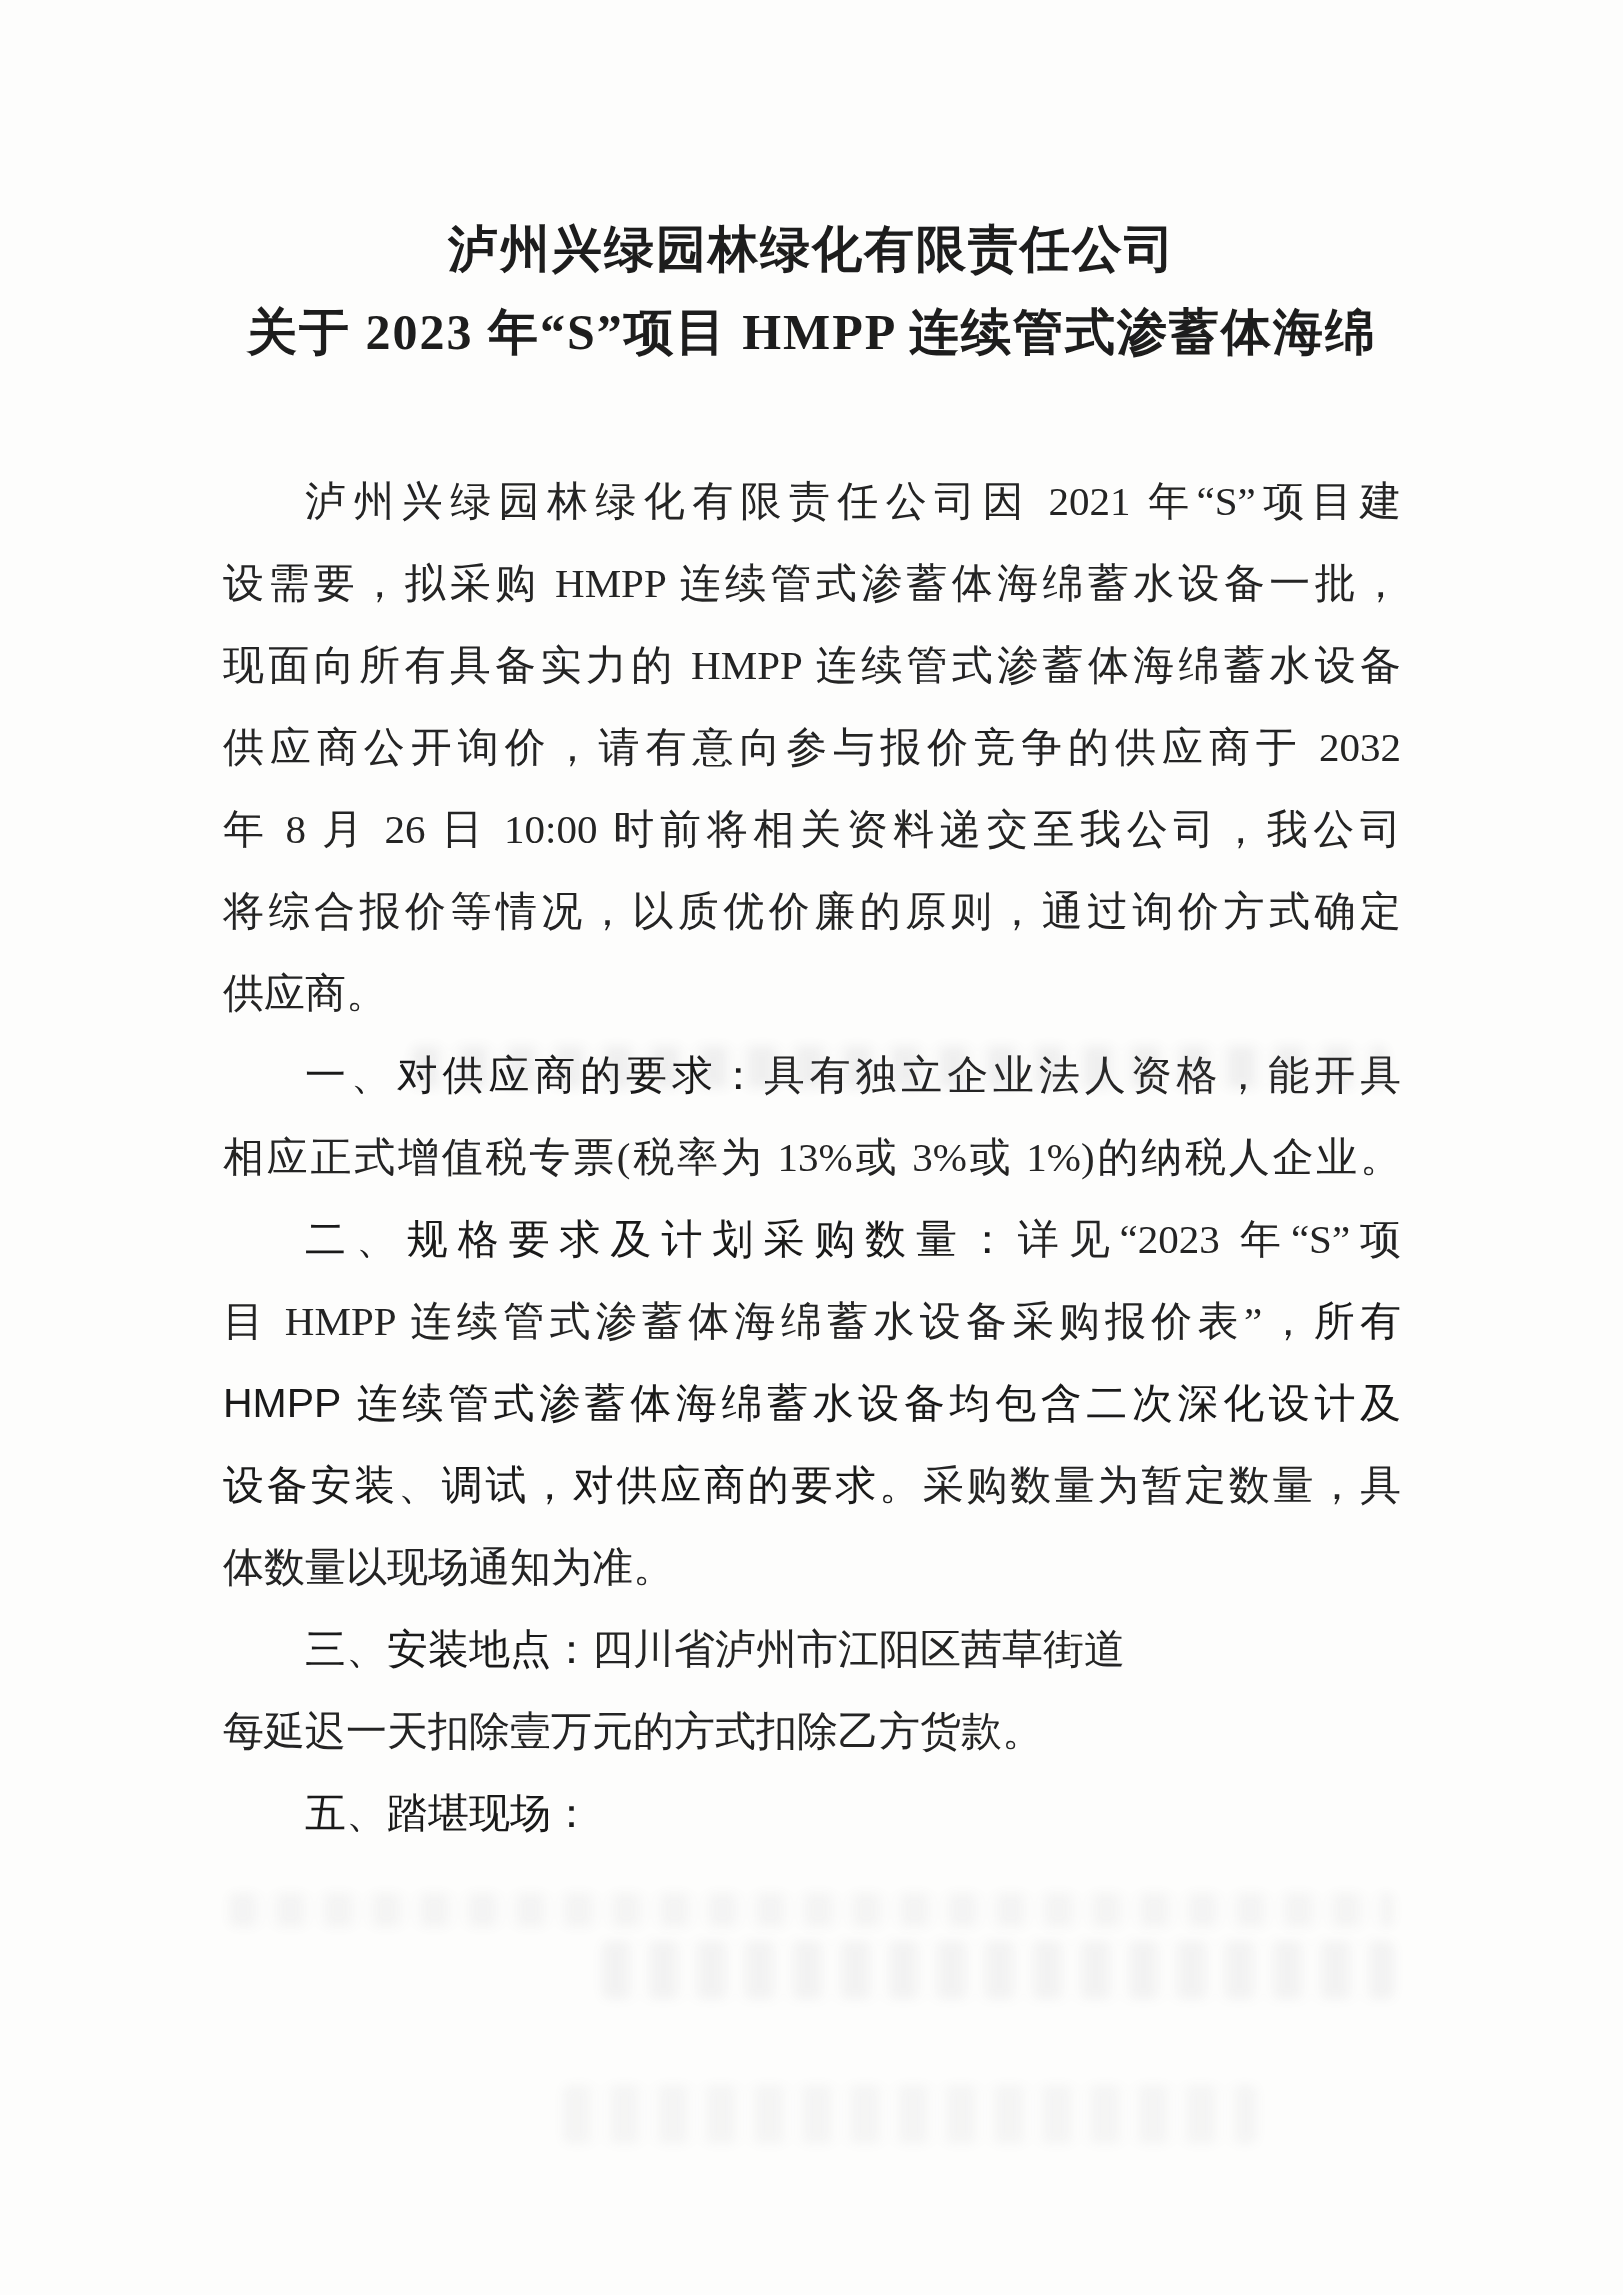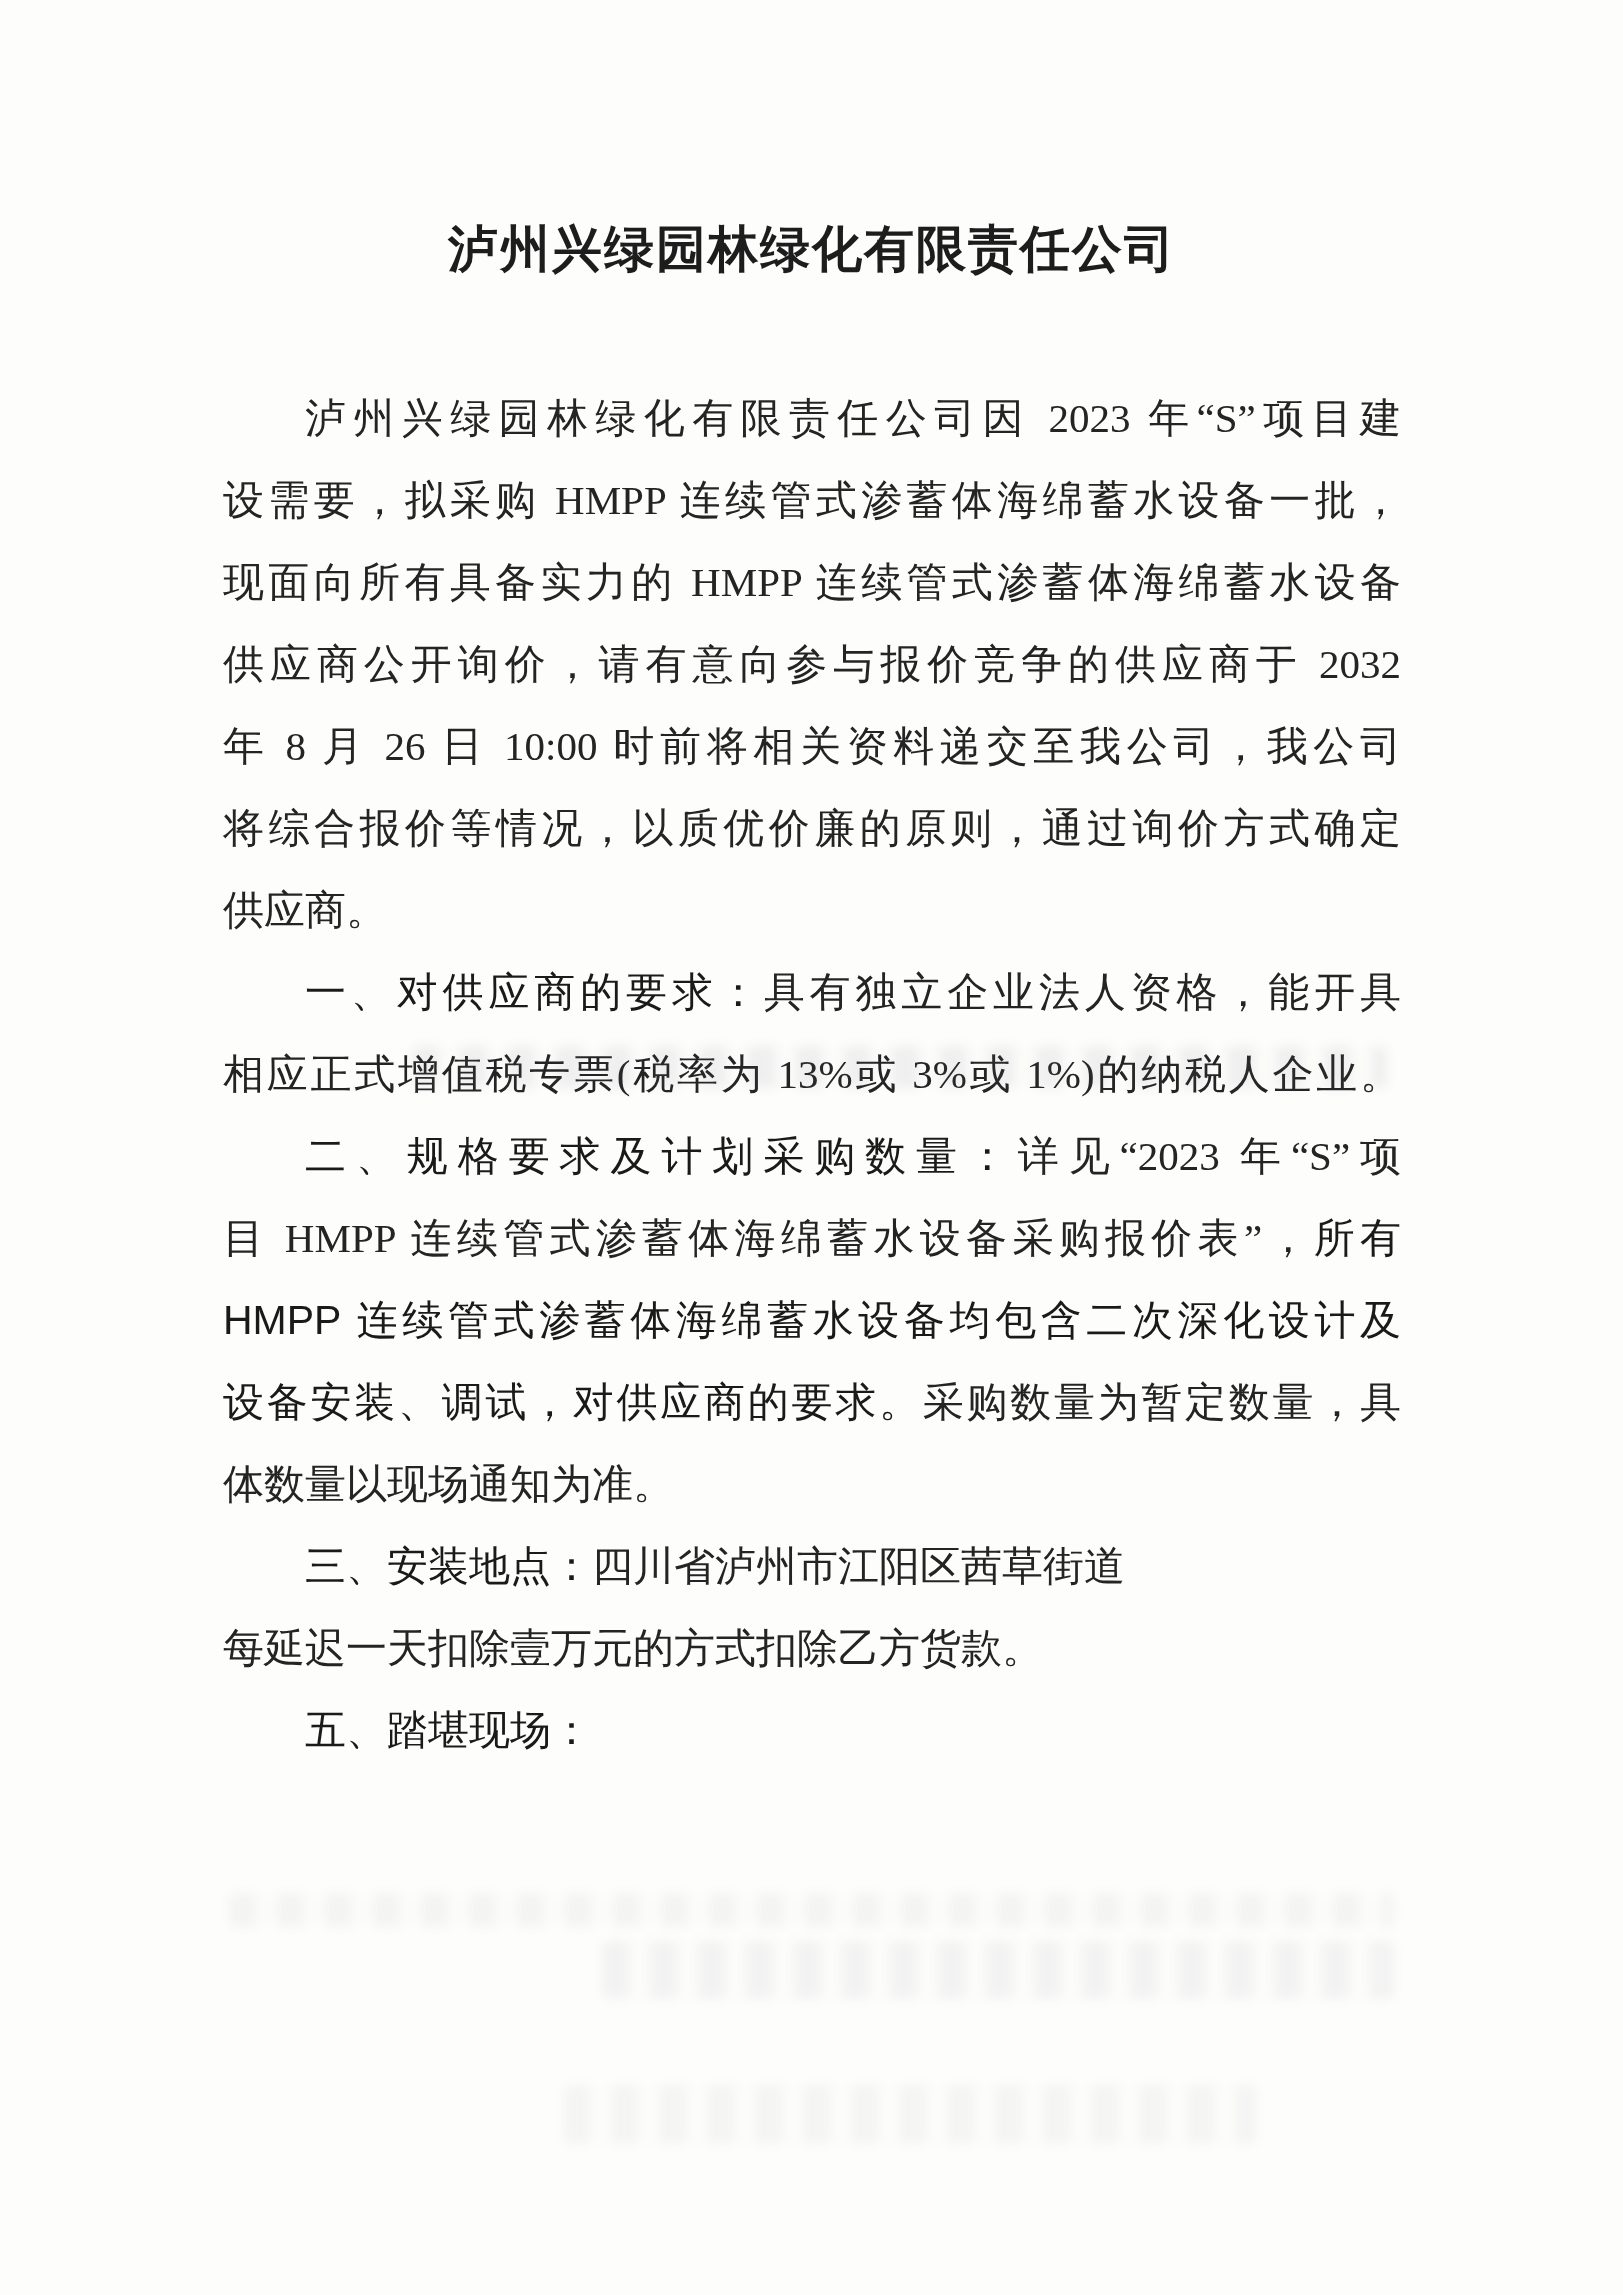--- a/index.html
+++ b/index.html
@@ -73,23 +73,24 @@
   .smudge.s3 { left: 602px;  top: 1941px; width: 792px; height: 58px; opacity: 0.35; }
   .smudge.s4 { left: 563px;  top: 2085px; width: 694px; height: 59px; opacity: 0.28; }
 </style>
 </head>
 <body>
 
 <div class="page">
   <div class="doc">
     <div class="title-block">
         <div class="title-line">泸州兴绿园林绿化有限责任公司</div>
+        <div class="title-line">关于 2023 年“S”项目 HMPP 连续管式渗蓄体海绵</div>
       </div>
     <div class="body-block">
-        <div class="body-line just ind"><span class="seg">泸州兴绿园林绿化有限责任公司因 2023 年“S”项目建</span></div>
+        <div class="body-line just ind"><span class="seg">泸州兴绿园林绿化有限责任公司因 2021 年“S”项目建</span></div>
         <div class="body-line just"><span class="seg">设需要，拟采购 HMPP 连续管式渗蓄体海绵蓄水设备一批，</span></div>
         <div class="body-line just"><span class="seg">现面向所有具备实力的 HMPP 连续管式渗蓄体海绵蓄水设备</span></div>
         <div class="body-line just"><span class="seg">供应商公开询价，请有意向参与报价竞争的供应商于 2032</span></div>
         <div class="body-line just"><span class="seg">年 8 月 26 日 10:00 时前将相关资料递交至我公司，我公司</span></div>
         <div class="body-line just"><span class="seg">将综合报价等情况，以质优价廉的原则，通过询价方式确定</span></div>
         <div class="body-line"><span class="seg">供应商。</span></div>
         <div class="body-line just ind"><span class="seg bold">一、对供应商的要求：</span><span class="seg">具有独立企业法人资格，能开具</span></div>
         <div class="body-line just"><span class="seg">相应正式增值税专票(税率为 13%或 3%或 1%)的纳税人企业。</span></div>
         <div class="body-line just ind"><span class="seg bold">二、规格要求及计划采购数量：</span><span class="seg">详见“2023 年“S”项</span></div>
         <div class="body-line just"><span class="seg">目 HMPP 连续管式渗蓄体海绵蓄水设备采购报价表”，</span><span class="seg bold">所有</span></div>

